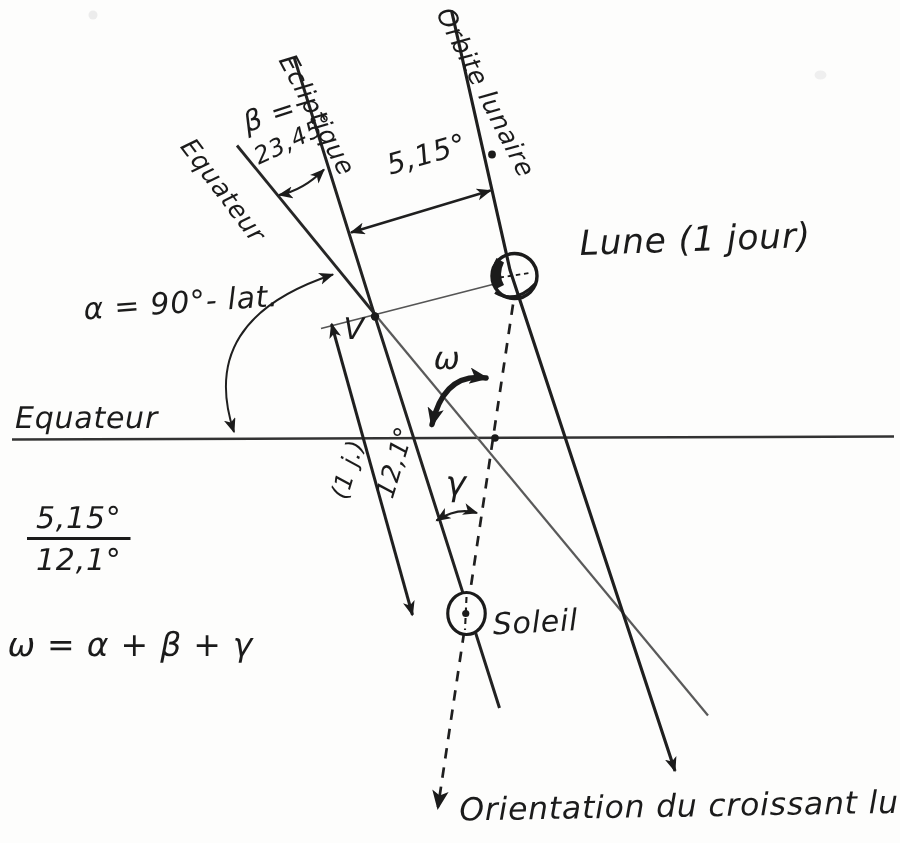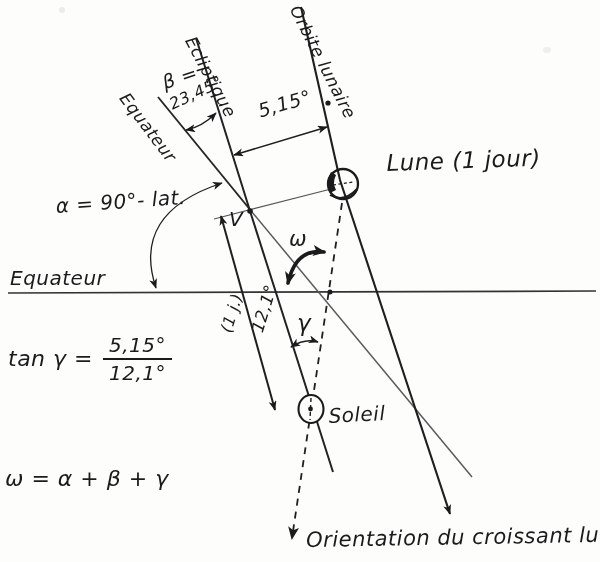--- a/index.html
+++ b/index.html
@@ -88,23 +88,22 @@
   <div class="lbl" style="left:289px;top:229px;font-size:21px;">ω</div>
   <div class="lbl" style="left:297px;top:312px;font-size:23px;">γ</div>
   <div class="lbl rot" style="left:240px;top:300px;font-size:17px;transform:rotate(-73deg);">12,1°</div>
   <div class="lbl rot" style="left:212px;top:305px;font-size:16px;transform:rotate(-73deg);">(1 j.)</div>
 
   <div class="lbl" style="left:386px;top:152px;font-size:23px;transform:rotate(-2deg);">Lune (1 jour)</div>
   <div class="lbl" style="left:328px;top:406px;font-size:20px;transform:rotate(-3deg);">Soleil</div>
   <div class="lbl" style="left:229px;top:209px;font-size:20px;">V</div>
 
   <div class="lbl formula" style="left:8px;top:335px;font-size:22px;">
-    <span>tan γ =</span>
     <span class="frac">
       <span class="num" style="font-size:20px;">5,15°</span>
       <span class="den" style="font-size:20px;">12,1°</span>
     </span>
   </div>
-  <div class="lbl" style="left:5px;top:420px;font-size:22px;margin-top:48px;">ω = α + β + γ</div>
+  <div class="lbl" style="left:5px;top:420px;font-size:22px;">ω = α + β + γ</div>
 
   <div class="lbl" style="left:306px;top:530px;font-size:21px;transform:rotate(-1deg);">Orientation du croissant lunaire</div>
 
 </div>
 
 </body></html>

